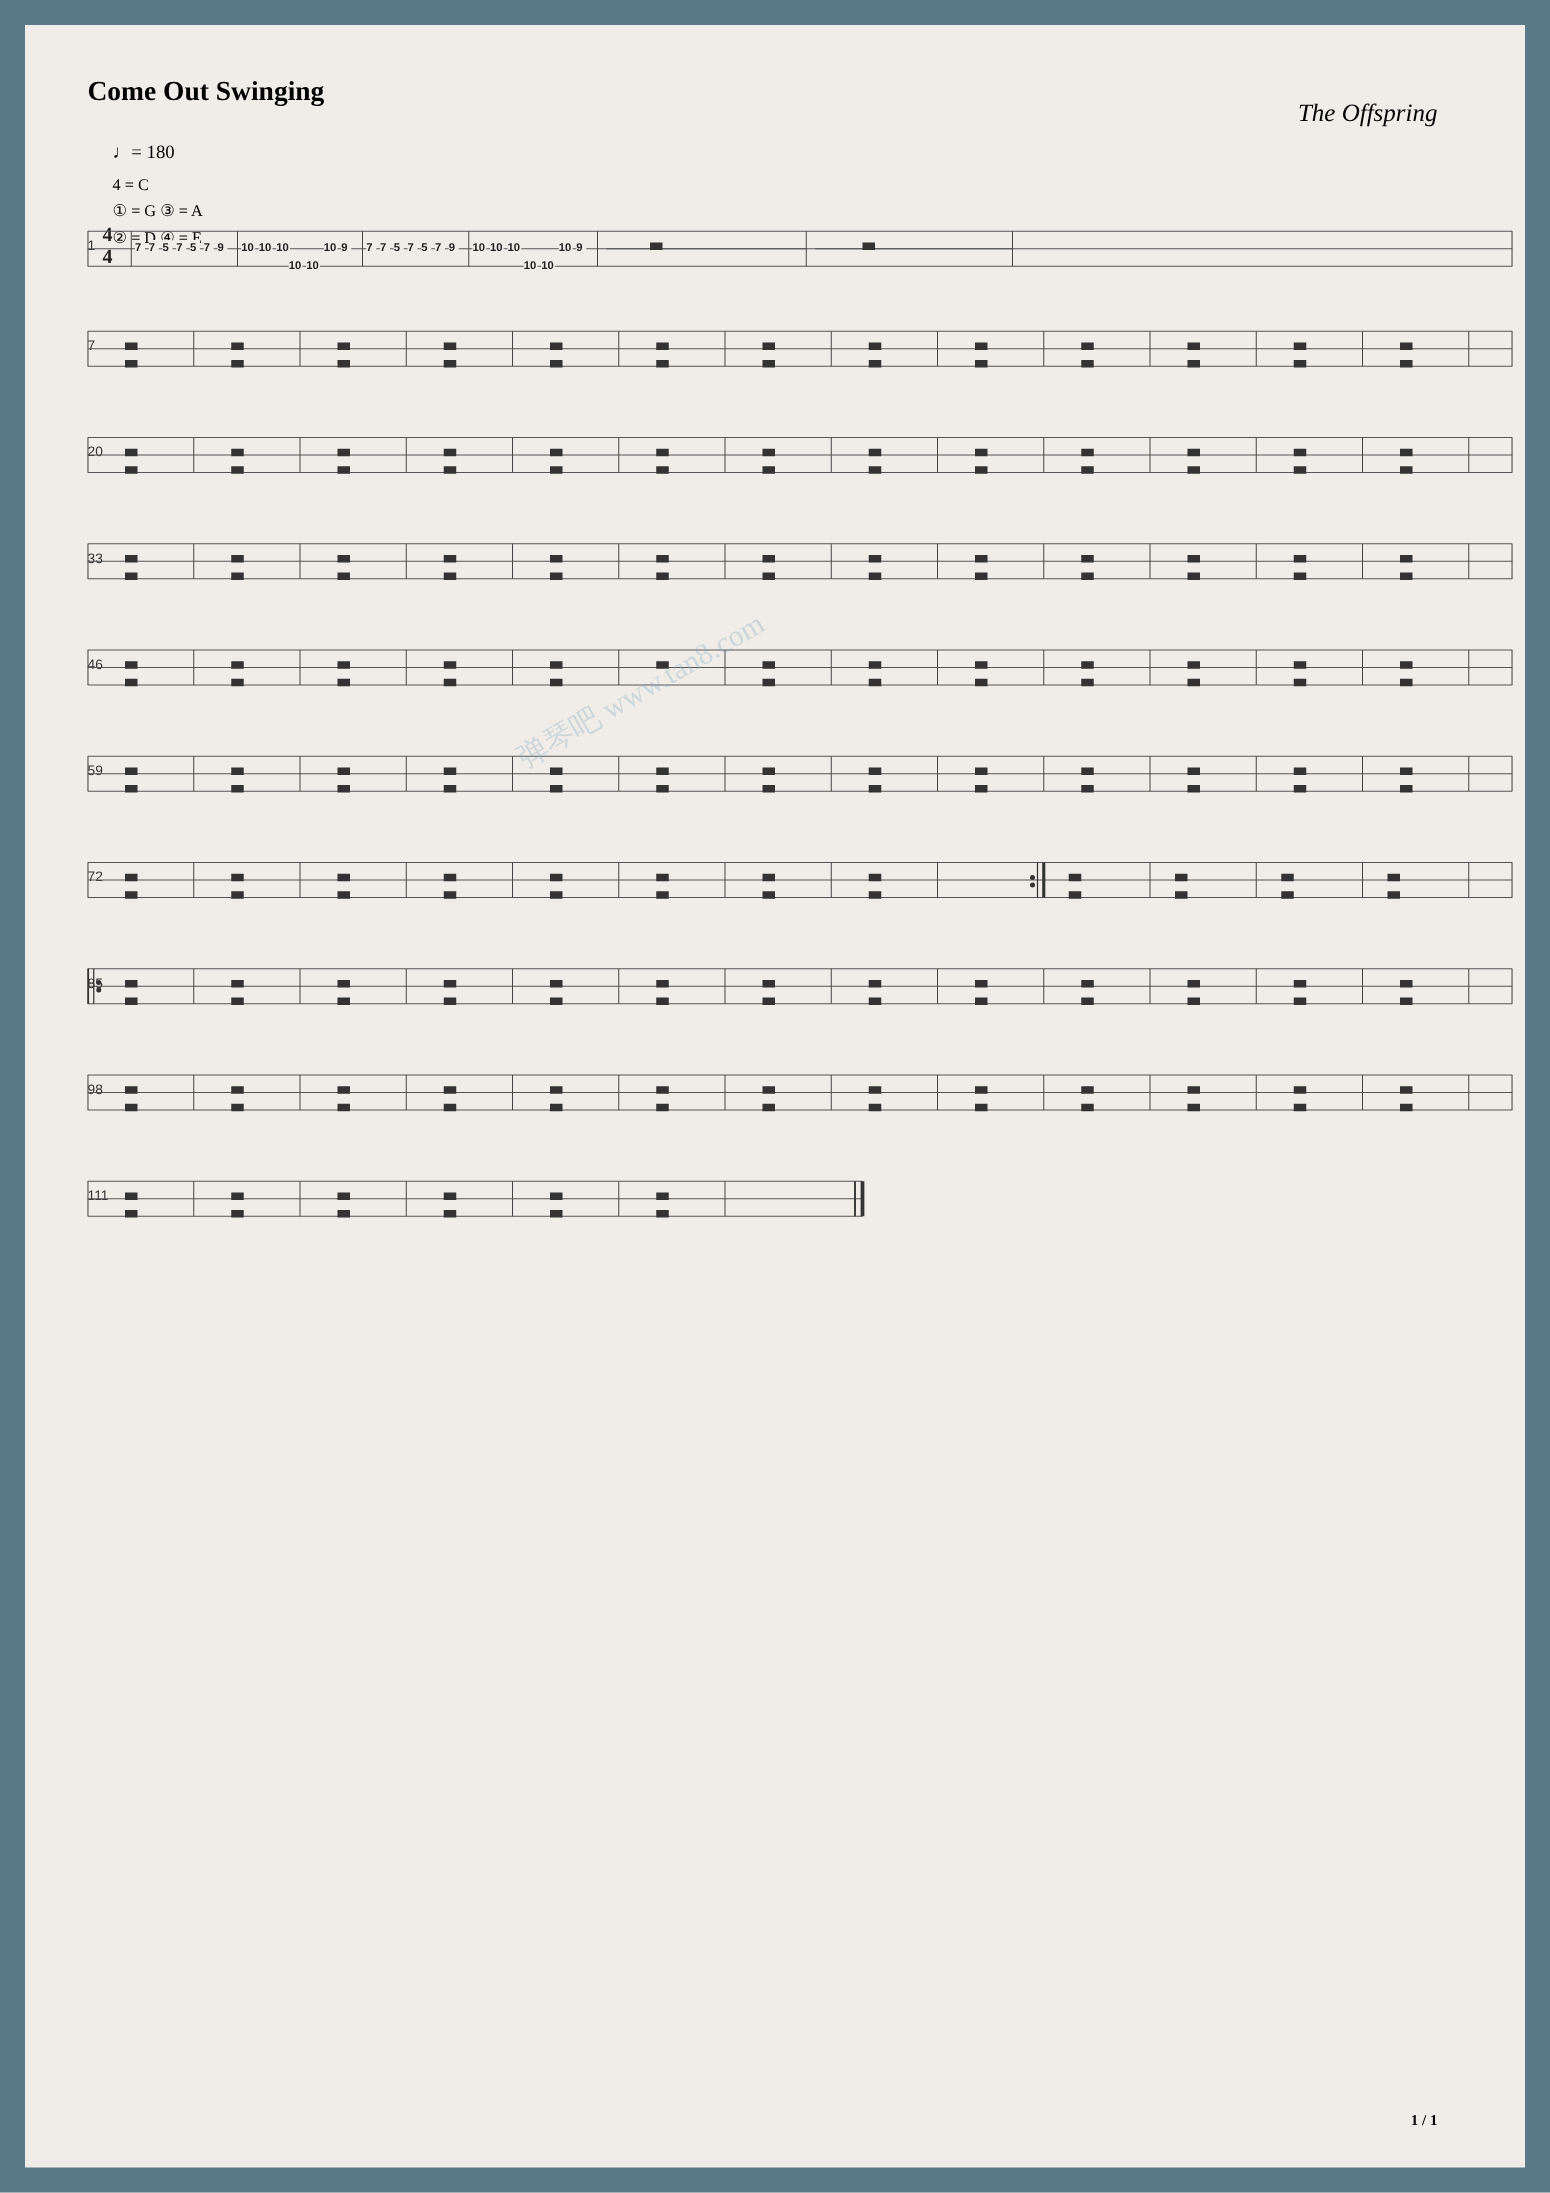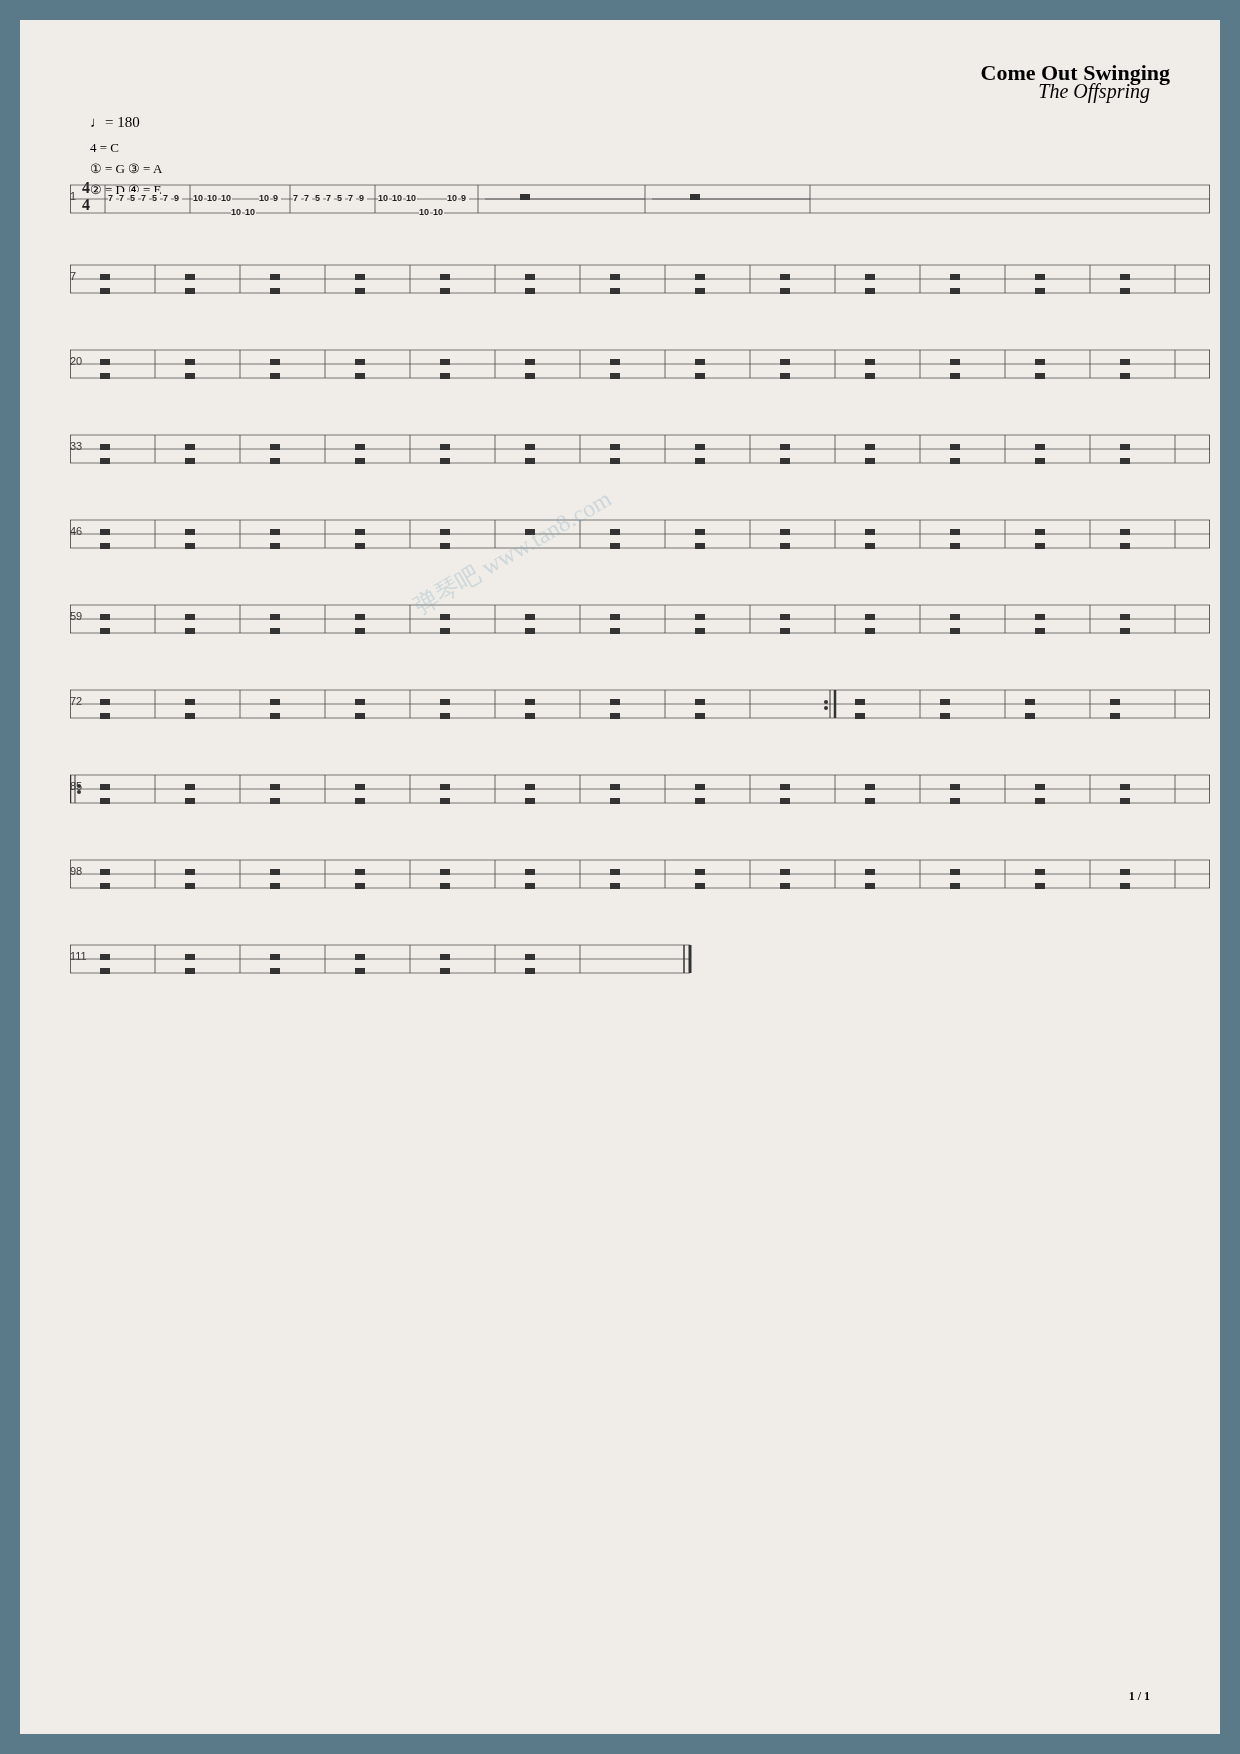--- a/index.html
+++ b/index.html
@@ -14,21 +14,21 @@
     #sheet-page {
       position: absolute;
       top: 20px;
       left: 20px;
       right: 20px;
       bottom: 20px;
       background: #f0ede8;
       padding: 40px 50px;
     }
     .title-area {
-      text-align: right;
+      text-align: left;
       margin-bottom: 10px;
     }
     .song-title {
       font-size: 22px;
       font-weight: bold;
       font-family: serif;
     }
     .artist-name {
       position: absolute;
       top: 60px;

